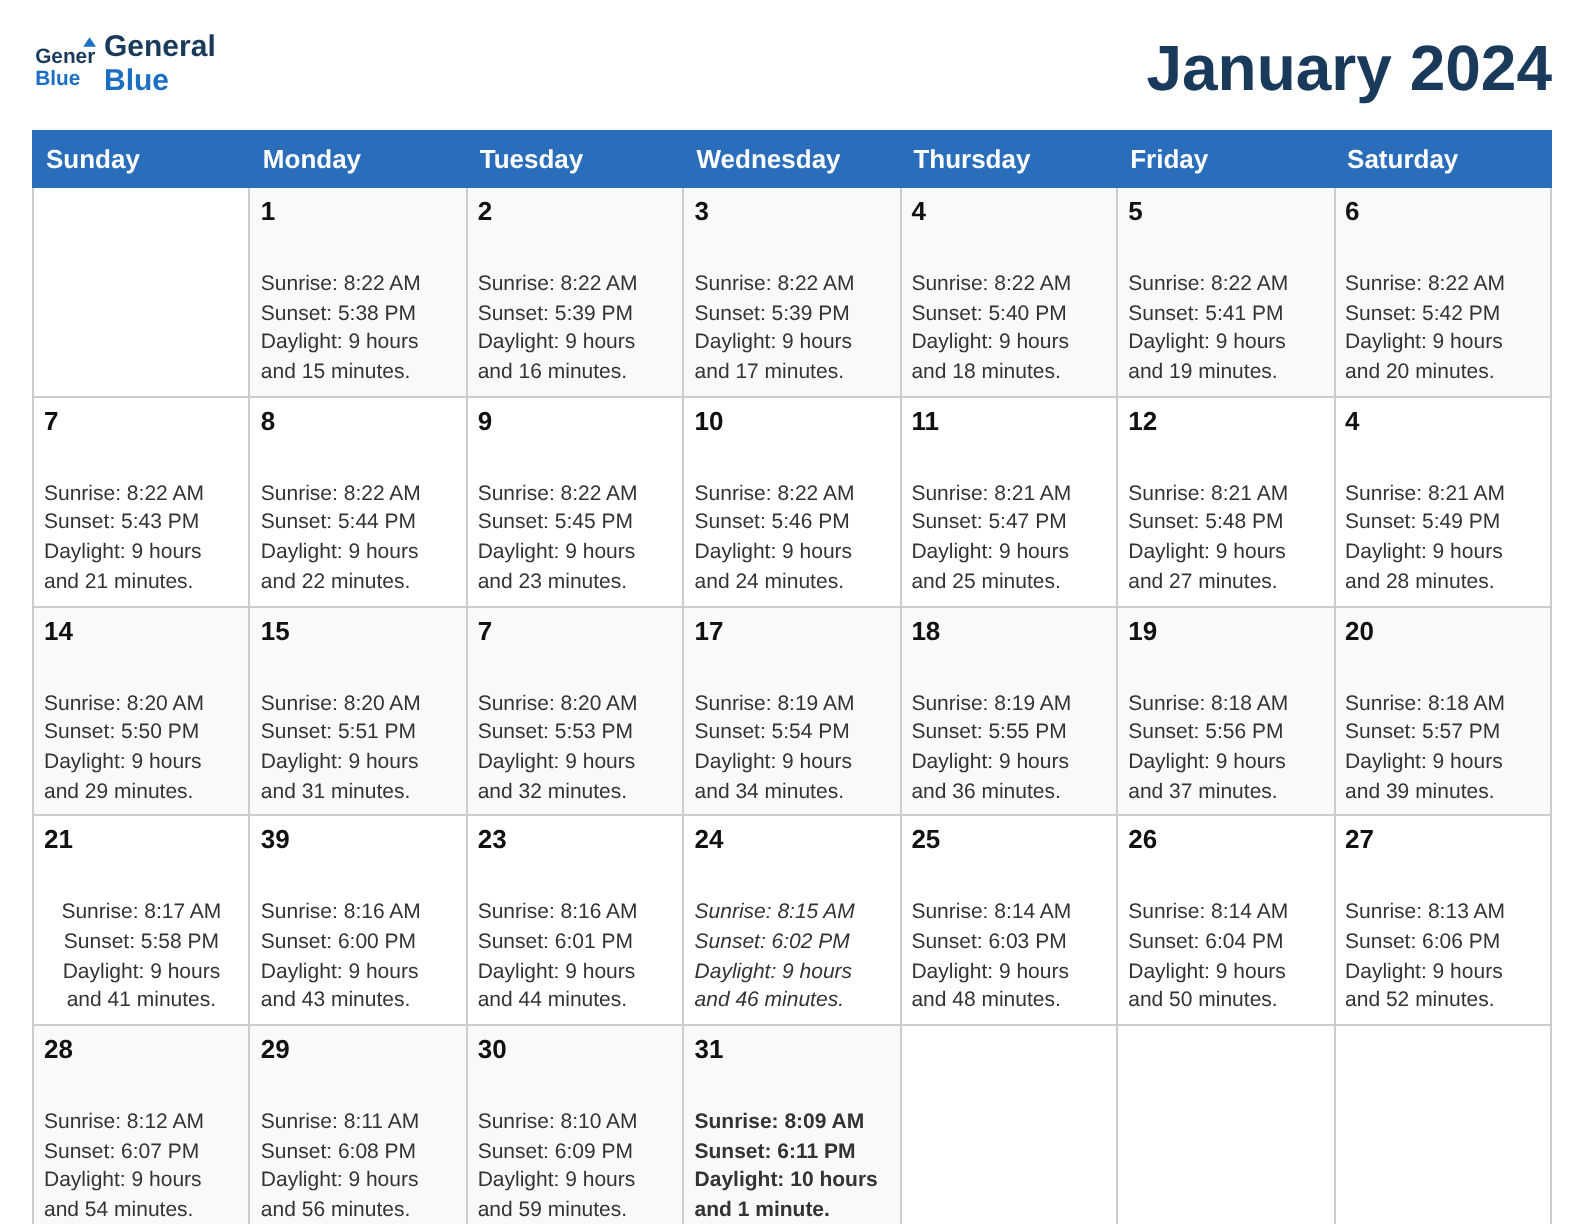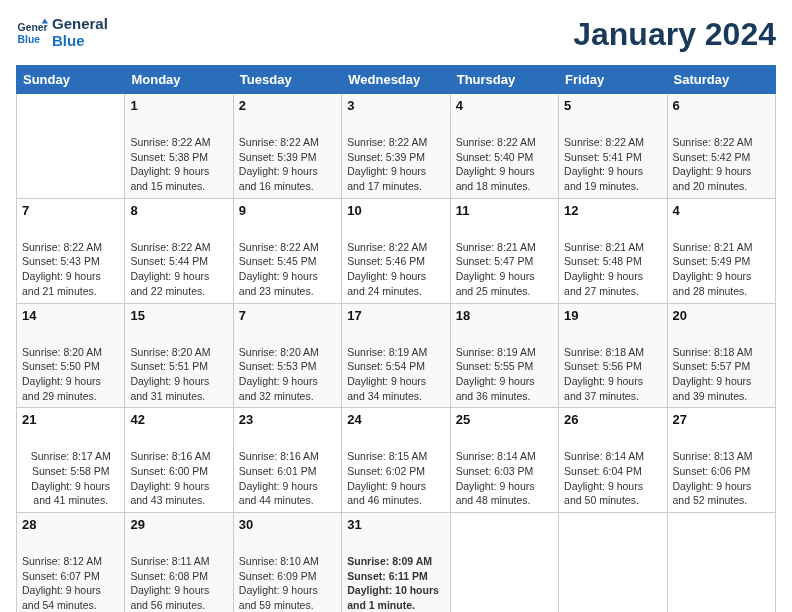--- a/index.html
+++ b/index.html
@@ -262,36 +262,36 @@
       </tr>
       <tr>
         <td>
           <div class="day-number">21</div>
           <div class="day-info" style="white-space: pre-line; text-align: center;">Sunrise: 8:17 AM
 Sunset: 5:58 PM
 Daylight: 9 hours
 and 41 minutes.</div>
         </td>
         <td>
-          <div class="day-number">42</div>
+          <div class="day-number">39</div>
           <div class="day-info" style="white-space: pre-line;">Sunrise: 8:16 AM
 Sunset: 6:00 PM
 Daylight: 9 hours
 and 43 minutes.</div>
         </td>
         <td>
           <div class="day-number">23</div>
           <div class="day-info" style="white-space: pre-line;">Sunrise: 8:16 AM
 Sunset: 6:01 PM
 Daylight: 9 hours
 and 44 minutes.</div>
         </td>
         <td>
           <div class="day-number">24</div>
-          <div class="day-info" style="white-space: pre-line;">Sunrise: 8:15 AM
+          <div class="day-info" style="white-space: pre-line; font-style: italic;">Sunrise: 8:15 AM
 Sunset: 6:02 PM
 Daylight: 9 hours
 and 46 minutes.</div>
         </td>
         <td>
           <div class="day-number">25</div>
           <div class="day-info" style="white-space: pre-line;">Sunrise: 8:14 AM
 Sunset: 6:03 PM
 Daylight: 9 hours
 and 48 minutes.</div>

